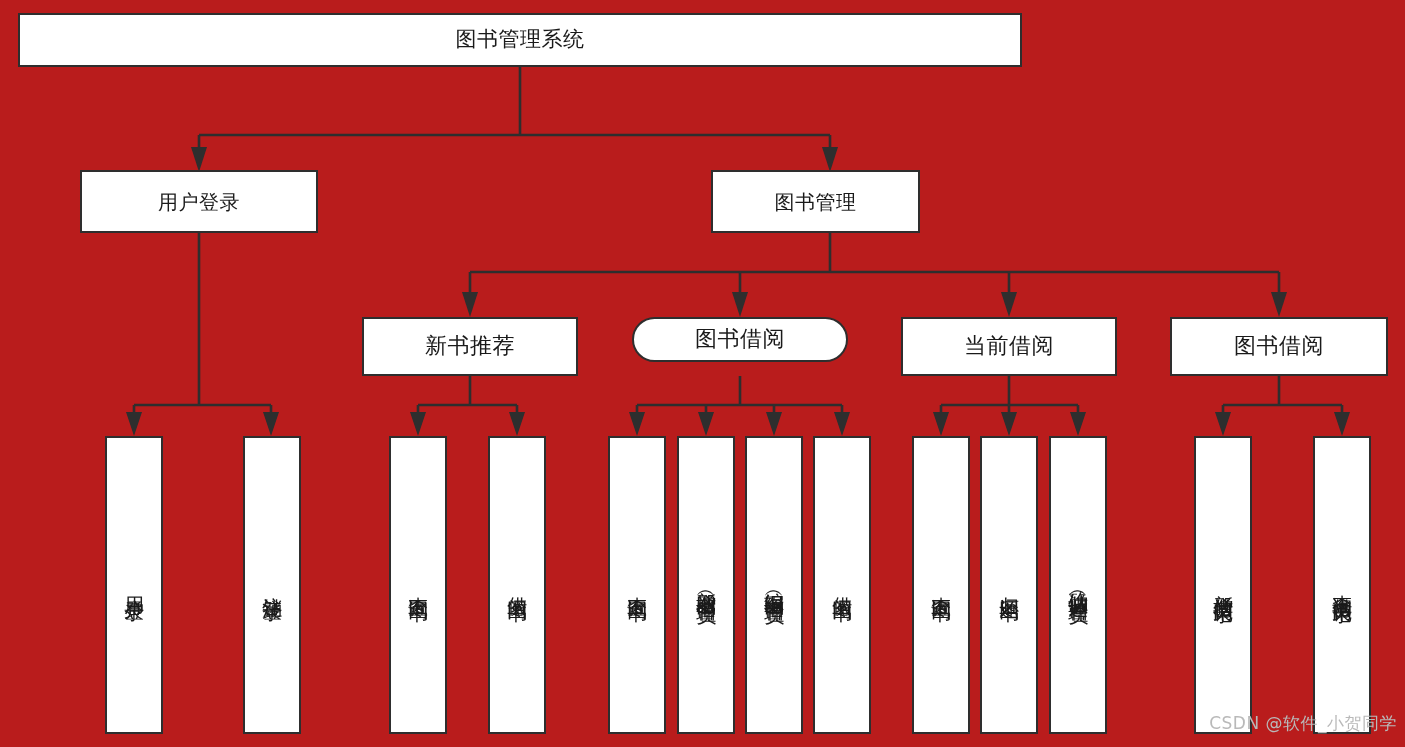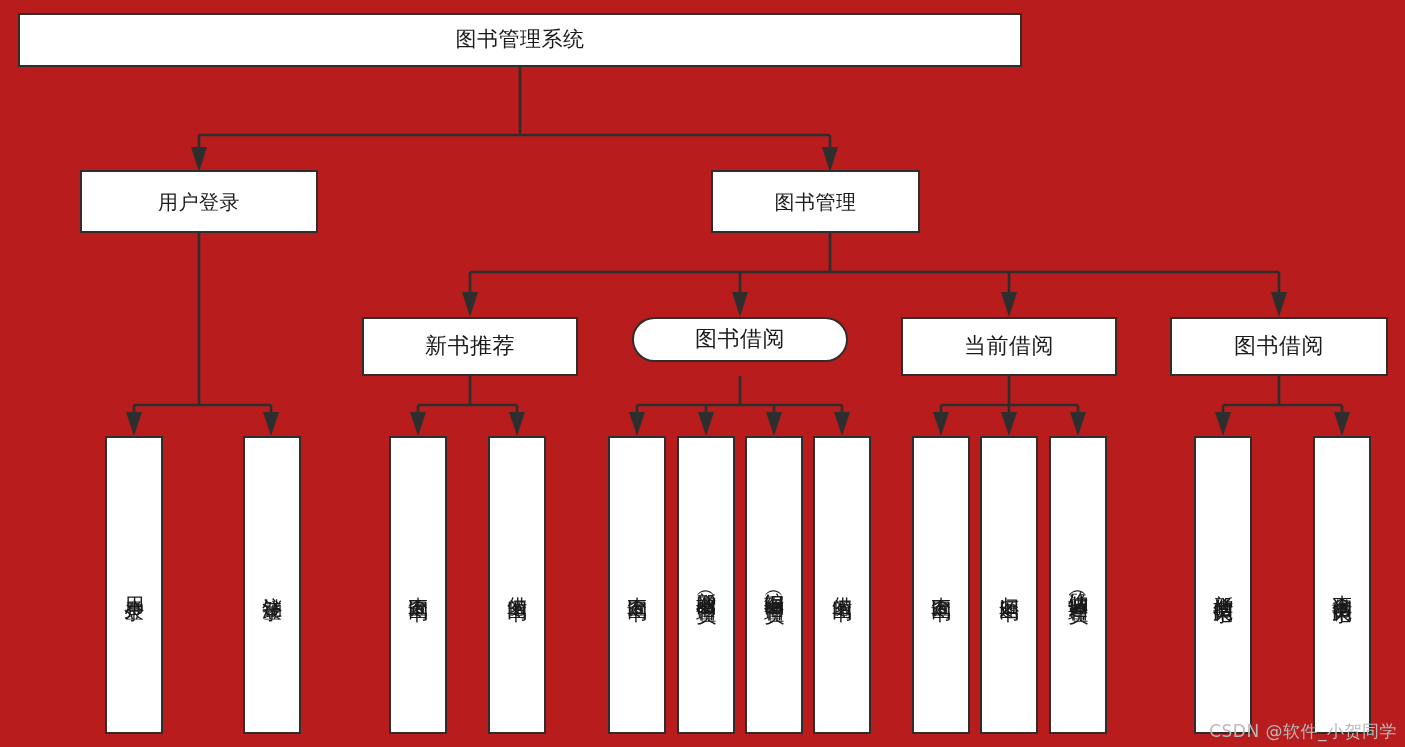--- a/index.html
+++ b/index.html
@@ -60,21 +60,21 @@
     writing-mode: vertical-rl;
     text-orientation: upright;
     line-height: 1.18;
     letter-spacing: 2px;
     white-space: nowrap;
     max-height: 280px;
   }
   .watermark {
     position: absolute;
     right: 8px;
-    bottom: 4px;
+    bottom: 12px;
     font-size: 17px;
     color: #b9b9b9;
     white-space: nowrap;
     letter-spacing: 0.5px;
   }
 </style>
 </head>
 <body>
 
 <div id="canvas">

